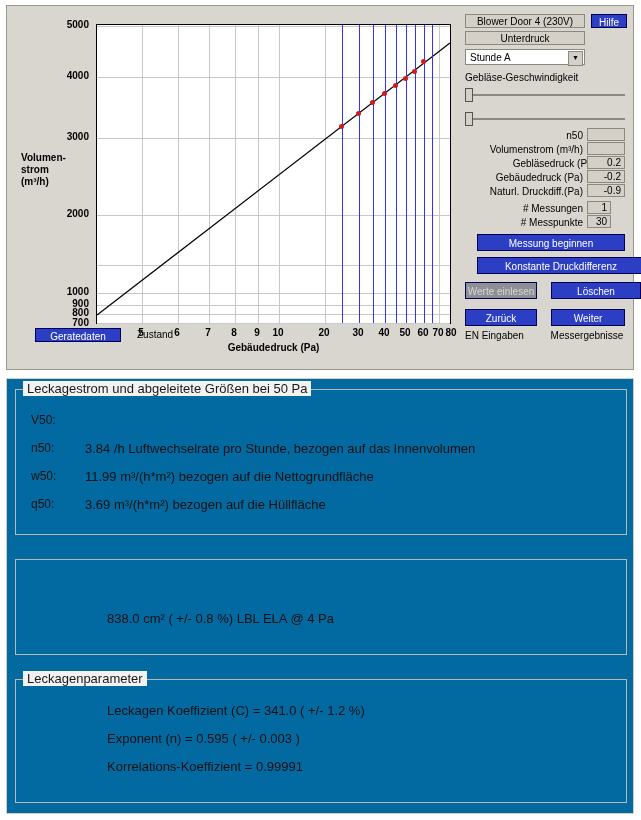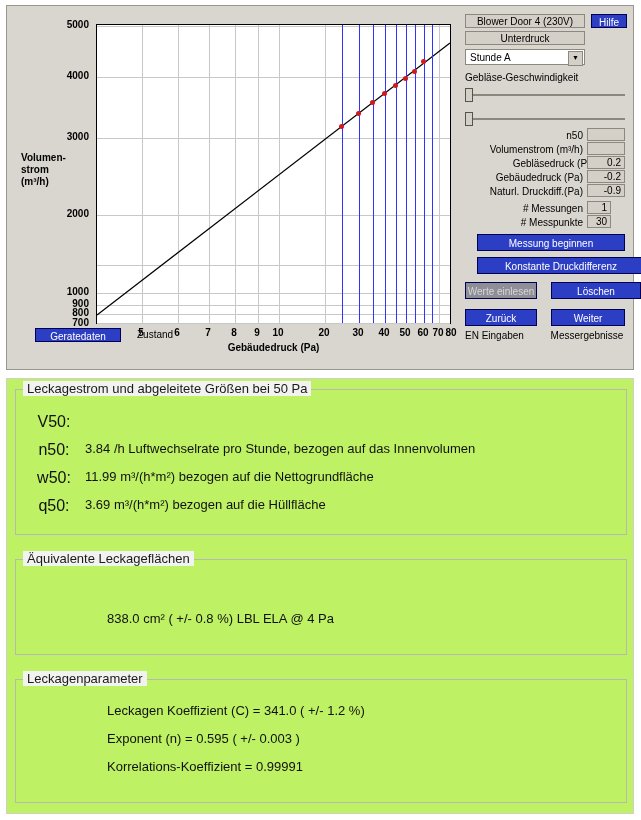--- a/index.html
+++ b/index.html
@@ -213,21 +213,21 @@
     line-height: 12px;
   }
 
   
   .results {
     position: absolute;
     left: 6px;
     top: 378px;
     width: 628px;
     height: 436px;
-    background: #bef264;
+    background: #0369a1;
     border: 1px solid #cfcfcb;
     box-sizing: border-box;
   }
   .fieldset {
     position: absolute;
     border: 1px solid #b9b9b4;
     box-sizing: border-box;
   }
   .legend {
     position: absolute;
@@ -237,23 +237,23 @@
     color: #1a1a1a;
   }
   .res-line {
     position: absolute;
     font-size: 13px;
     color: #111;
     white-space: nowrap;
   }
   .res-key {
     position: absolute;
-    font-size: 16px;
+    font-size: 12px;
     width: 46px;
-    text-align: center;
+    text-align: left;
     color: #111;
   }
 </style>
 </head>
 <body>
 
 <div class="app-window">
 
   <div class="chart-panel">
 
@@ -405,21 +405,20 @@
   <div class="res-key" style="left:24px;top:62px">n50:</div>
   <div class="res-line" style="left:78px;top:62px">3.84 /h Luftwechselrate pro Stunde, bezogen auf das Innenvolumen</div>
 
   <div class="res-key" style="left:24px;top:90px">w50:</div>
   <div class="res-line" style="left:78px;top:90px">11.99 m³/(h*m²) bezogen auf die Nettogrundfläche</div>
 
   <div class="res-key" style="left:24px;top:118px">q50:</div>
   <div class="res-line" style="left:78px;top:118px">3.69 m³/(h*m²) bezogen auf die Hüllfläche</div>
 
   <div class="fieldset" style="left:8px;top:180px;width:612px;height:96px"></div>
-  <div class="legend" style="left:16px;top:172px">Äquivalente Leckageflächen</div>
 
   <div class="res-line" style="left:100px;top:232px">838.0 cm² ( +/- 0.8 %) LBL ELA @ 4 Pa</div>
 
   <div class="fieldset" style="left:8px;top:300px;width:612px;height:124px"></div>
   <div class="legend" style="left:16px;top:292px">Leckagenparameter</div>
 
   <div class="res-line" style="left:100px;top:324px">Leckagen Koeffizient (C) = 341.0  ( +/- 1.2 %)</div>
   <div class="res-line" style="left:100px;top:352px">Exponent (n) = 0.595 ( +/- 0.003 )</div>
   <div class="res-line" style="left:100px;top:380px">Korrelations-Koeffizient = 0.99991</div>
 </div>

